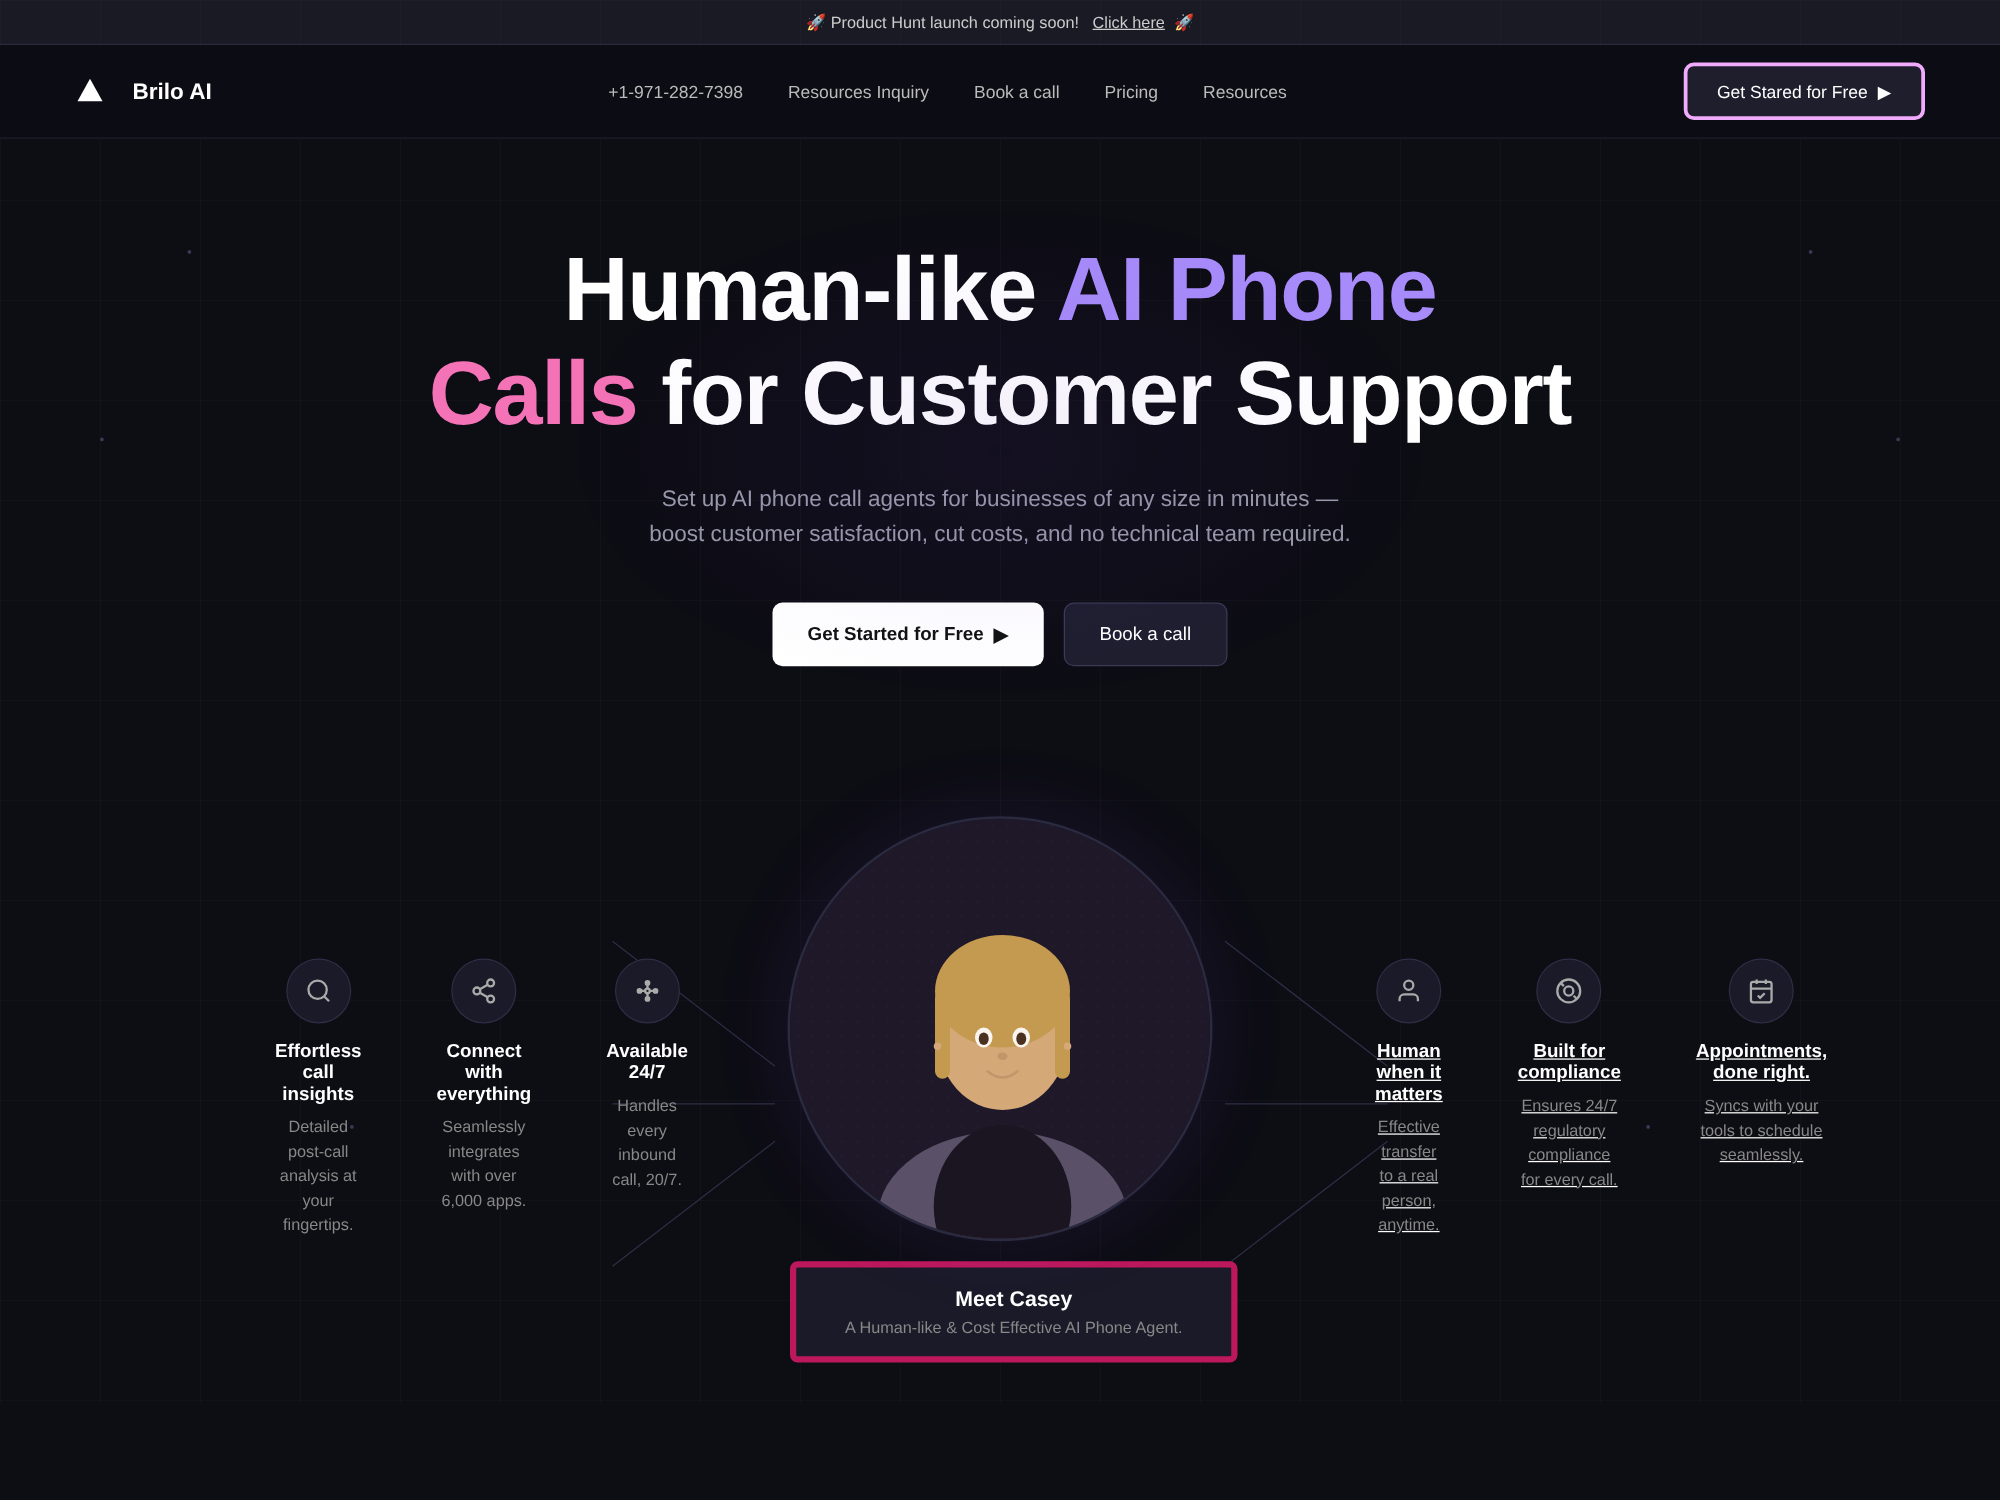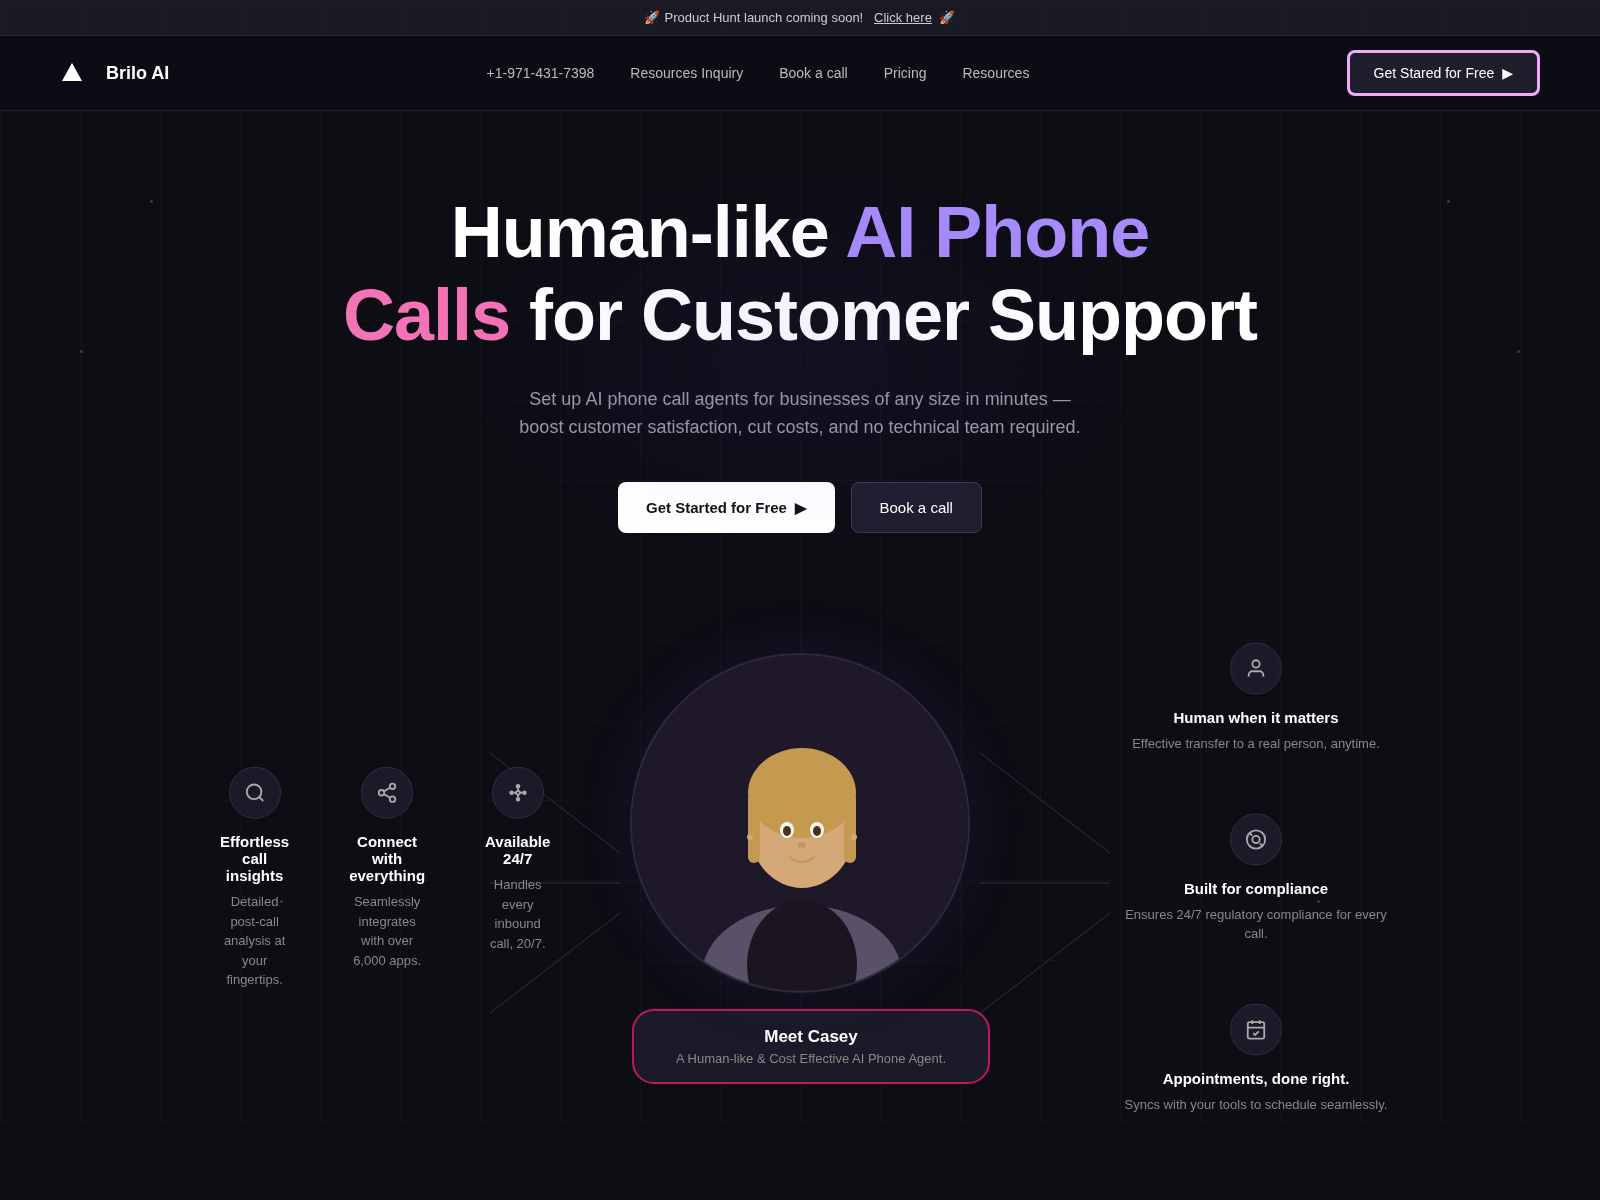--- a/index.html
+++ b/index.html
@@ -145,27 +145,28 @@
       flex-direction: row;
       gap: 60px;
       width: 280px;
       position: absolute;
       left: 220px;
       top: 50%;
       transform: translateY(-50%);
     }
     .features-right {
       display: flex;
-      flex-direction: column;
+      flex-direction: row;
       gap: 60px;
       width: 280px;
       position: absolute;
-      right: 204px;
+      right: 220px;
       top: 50%;
       transform: translateY(-50%);
+      text-decoration: underline;
     }
 
     .feature-card {
       text-align: center;
     }
     .feature-icon-circle {
       width: 52px;
       height: 52px;
       background: #1a1a28;
       border: 1px solid #2e2e45;
@@ -203,22 +204,22 @@
       border: 2px solid #2a2a40;
       overflow: hidden;
       margin: 0 auto;
       position: relative;
       box-shadow: 0 0 60px rgba(100, 60, 180, 0.15);
     }
 
     
     .casey-caption {
       background: #1a1a28;
-      border: 2px solid #be185d;
-      border-radius: 22px;
+      border: 5px solid #be185d;
+      border-radius: 6px;
       padding: 16px 28px;
       text-align: center;
       margin-top: 16px;
       margin-left: 22px;
     }
     .casey-name {
       font-size: 17px;
       font-weight: 700;
       color: #fff;
       margin-bottom: 4px;
@@ -301,21 +302,21 @@
 
   <nav class="navbar">
     <div class="nav-logo">
       <svg class="nav-logo-icon" viewBox="0 0 24 24" fill="white">
         <polygon points="12,2 22,20 2,20" fill="white"></polygon>
       </svg>
       <span>Brilo AI</span>
     </div>
 
     <div class="nav-center">
-      <a>+1-971-431-7398</a>
+      <a>+1-971-282-7398</a>
       <a>Resources Inquiry</a>
       <a>Book a call</a>
       <a>Pricing</a>
       <a>Resources</a>
     </div>
 
     <button class="nav-cta">
       <span>Get Stared for Free</span>
       <span>▶</span>
     </button>

